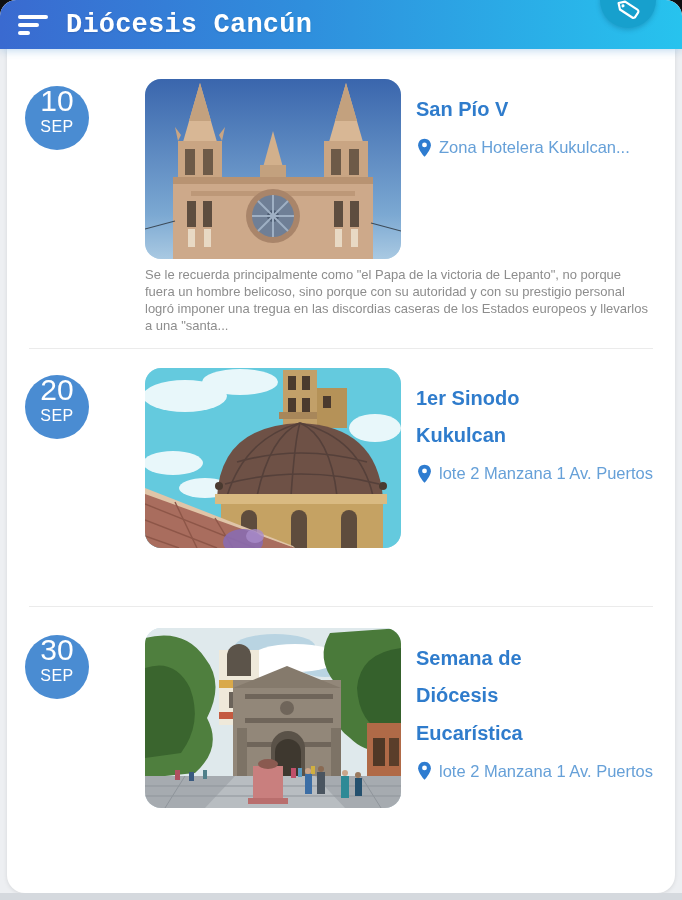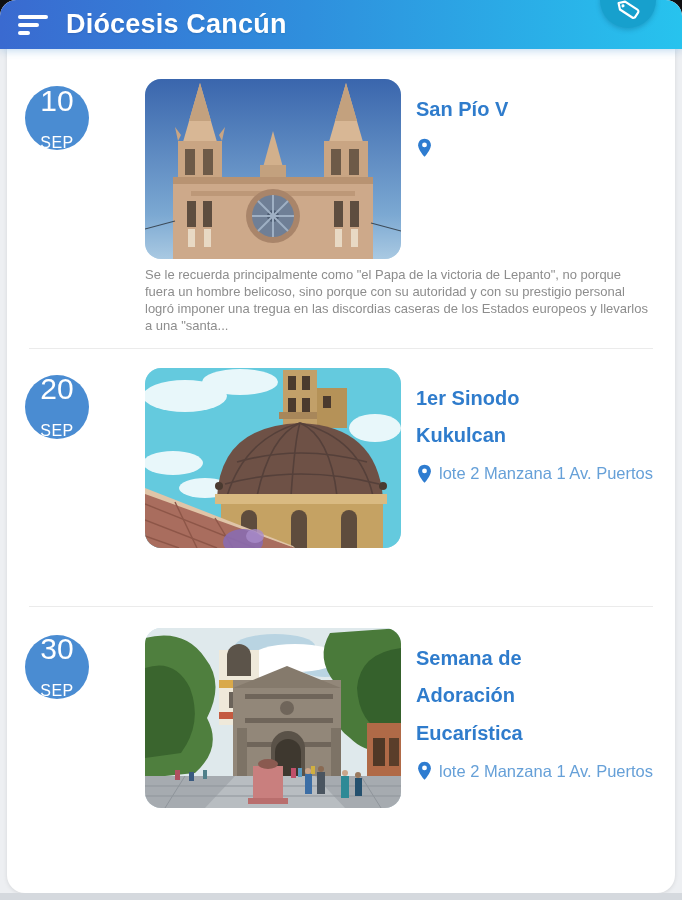--- a/index.html
+++ b/index.html
@@ -19,20 +19,21 @@
   
   .header {
     position: absolute; top: 0; left: 0; right: 0;
     height: 49px;
     background: linear-gradient(90deg, #3a6ad0 0%, #2f8fdd 45%, #27c3ee 100%);
     border-radius: 16px 16px 0 0;
     display: flex; align-items: center;
     padding: 0 18px;
     z-index: 5;
     box-shadow: 0 2px 8px rgba(60,140,210,0.30);
+    font-family: Liberation Mono, monospace;
   }
   .menu-icon { width: 32px; height: 26px; position: relative; margin-top: 2px; }
   .menu-icon span {
     position: absolute; left: 0; height: 4px; border-radius: 3px; background: #fff;
   }
   .menu-icon span:nth-child(1){ top: 2px;  width: 30px; }
   .menu-icon span:nth-child(2){ top: 10px; width: 21px; }
   .menu-icon span:nth-child(3){ top: 18px; width: 12px; }
   .header-title {
     color: #fff; font-size: 27px; font-weight: bold;
@@ -61,26 +62,26 @@
     background: #d5d9de;
   }
   
   .event-row {
     display: flex; align-items: flex-start;
     padding-left: 18px;
   }
   .date-badge {
     width: 64px; height: 64px; border-radius: 50%;
     background: #4a8cd2; color: #fff;
-    display: flex; flex-direction: column; align-items: center; justify-content: center;
+    display: flex; flex-direction: column; align-items: center; 
     margin-top: 7px; margin-right: 56px; flex: 0 0 64px;
     line-height: 1;
   }
   .date-day   { font-size: 30px; font-weight: 400; }
-  .date-month { font-size: 16px; margin-top: 19px; letter-spacing: 0.5px; }
+  .date-month { font-size: 16px; margin-top: 3px; letter-spacing: 0.5px; }
   .event-image {
     width: 256px; height: 180px; flex: 0 0 256px;
     border-radius: 16px; overflow: hidden;
     background: #cfe3ef;
   }
   .event-image svg { display: block; width: 256px; height: 180px; }
   .event-info { margin-left: 15px; padding-top: 12px; }
   .event-title {
     color: #2f7ccc; font-weight: bold; font-size: 20px;
     line-height: 1.88; max-width: 185px;
@@ -192,20 +193,21 @@
             <line x1="226" y1="144" x2="256" y2="152" stroke="#3c4a58" stroke-width="1.2"></line>
           </svg>
         </div>
         <div class="event-info">
           <div class="event-title">San Pío V</div>
           <div class="event-location">
             <svg width="17" height="20" viewBox="0 0 24 28">
               <path d="M12 1 C6.9 1 3 5 3 10 c0 6.5 9 16.5 9 16.5 S21 16.5 21 10 C21 5 17.1 1 12 1 z" fill="#2e7cd0"></path>
               <circle cx="12" cy="9.6" r="3.4" fill="#ffffff"></circle>
             </svg>
+            <span>Zona Hotelera Kukulcan...</span>
           </div>
         </div>
       </div>
       <div class="event-desc">Se le recuerda principalmente como "el Papa de la victoria de Lepanto", no porque fuera un hombre belicoso, sino porque con su autoridad y con su prestigio personal logró imponer una tregua en las discordias caseras de los Estados europeos y llevarlos a una "santa...</div>
     </div>
 
     <div class="divider div1"></div>
 
     <div>
       <div class="event-row mt19">
@@ -356,21 +358,21 @@
               <rect x="146" y="140" width="5" height="10" fill="#c0506a"></rect>
               <rect x="153" y="140" width="4" height="9" fill="#5a9ac0"></rect>
               <rect x="166" y="138" width="4" height="8" fill="#d0b040"></rect>
               <rect x="30" y="142" width="5" height="10" fill="#b05060"></rect>
               <rect x="44" y="144" width="5" height="9" fill="#3a5a80"></rect>
               <rect x="58" y="142" width="4" height="9" fill="#50808a"></rect>
             </g>
           </svg>
         </div>
         <div class="event-info">
-          <div class="event-title">Semana de Adoración Eucarística</div>
+          <div class="event-title">Semana de Diócesis Eucarística</div>
           <div class="event-location">
             <svg width="17" height="20" viewBox="0 0 24 28">
               <path d="M12 1 C6.9 1 3 5 3 10 c0 6.5 9 16.5 9 16.5 S21 16.5 21 10 C21 5 17.1 1 12 1 z" fill="#2e7cd0"></path>
               <circle cx="12" cy="9.6" r="3.4" fill="#ffffff"></circle>
             </svg>
             <span>lote 2 Manzana 1 Av. Puertos</span>
           </div>
         </div>
       </div>
     </div>

